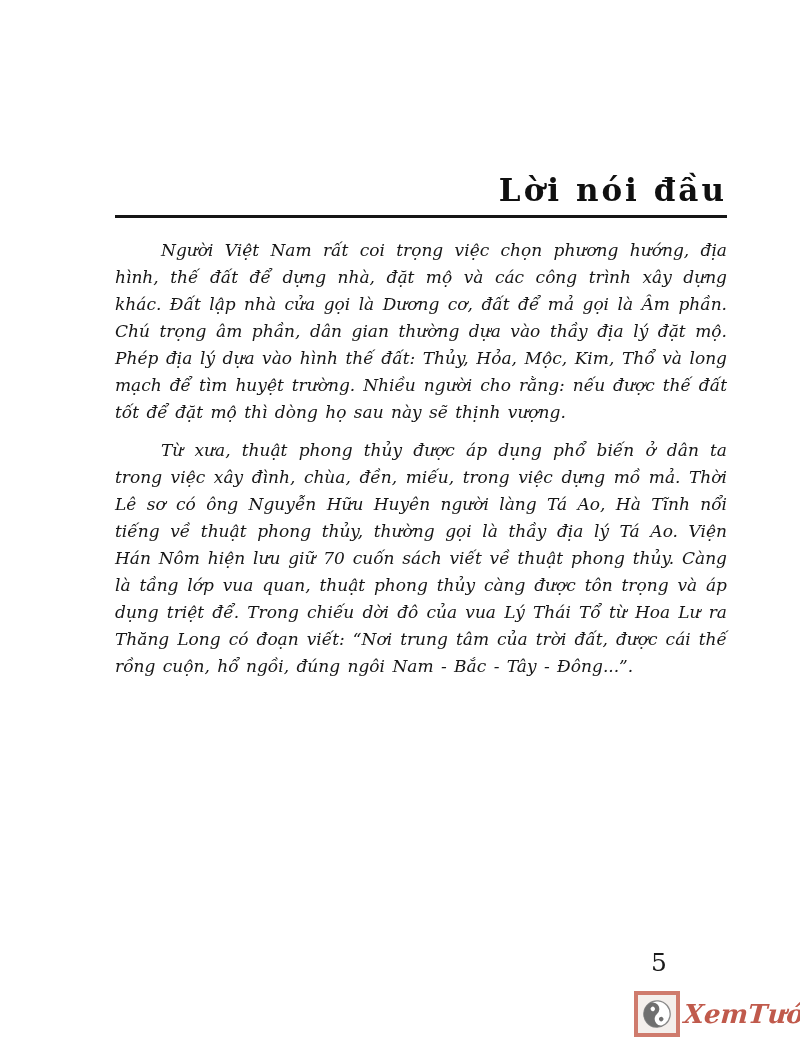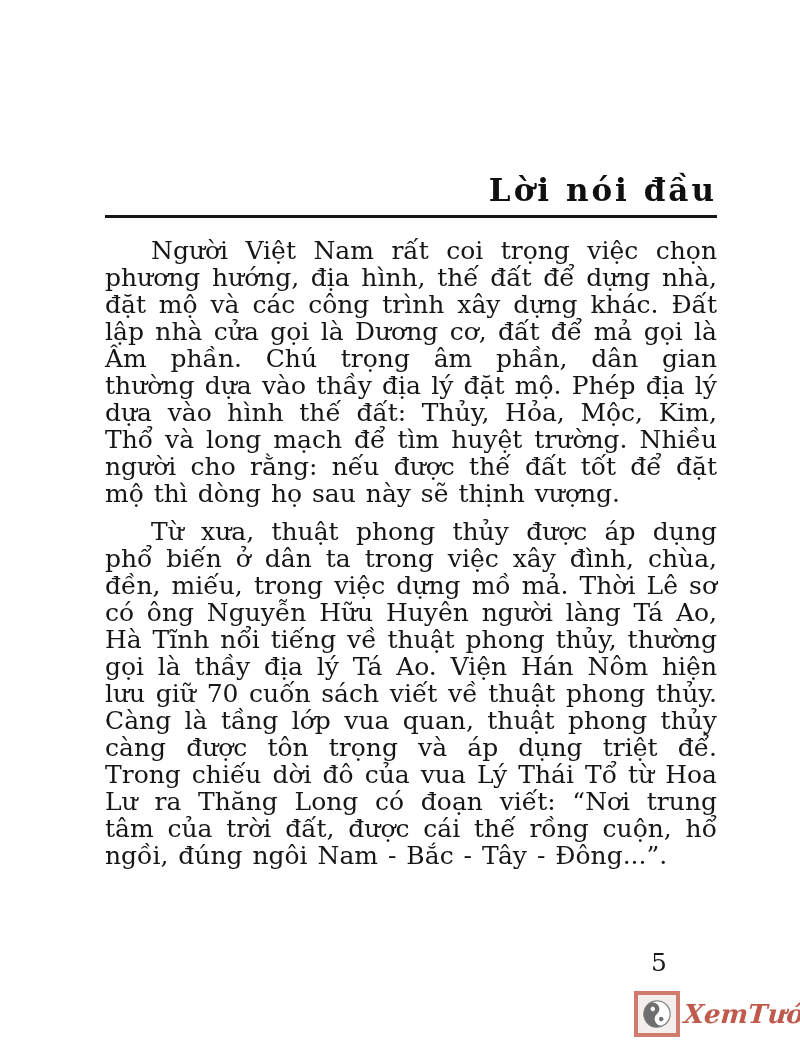--- a/index.html
+++ b/index.html
@@ -11,42 +11,43 @@
     position: relative;
     width: 800px;
     height: 1048px;
     background: #ffffff;
     overflow: hidden;
     font-family: "DejaVu Serif", serif;
     color: #141414;
   }
   .content {
     position: absolute;
-    left: 105px;
+    left: 115px;
     top: 172px;
     width: 612px;
   }
   .heading {
     margin: 0 0 7px 0;
     text-align: right;
     font-size: 31px;
     font-weight: 700;
     letter-spacing: 3px;
     font-family: "DejaVu Serif", serif;
     color: #101010;
   }
   .heading-rule {
     height: 0;
     border: none;
     border-top: 3px solid #161616;
     margin: 0 0 19px 0;
   }
   .body-para {
     margin: 0 0 11px 0;
-    font-size: 25px;
+    font-style: italic;
+    font-size: 17px;
     line-height: 27px;
     text-align: justify;
     text-indent: 46px;
     word-spacing: 2px;
     color: #161616;
   }
   .page-number {
     position: absolute;
     left: 651px;
     top: 948px;

